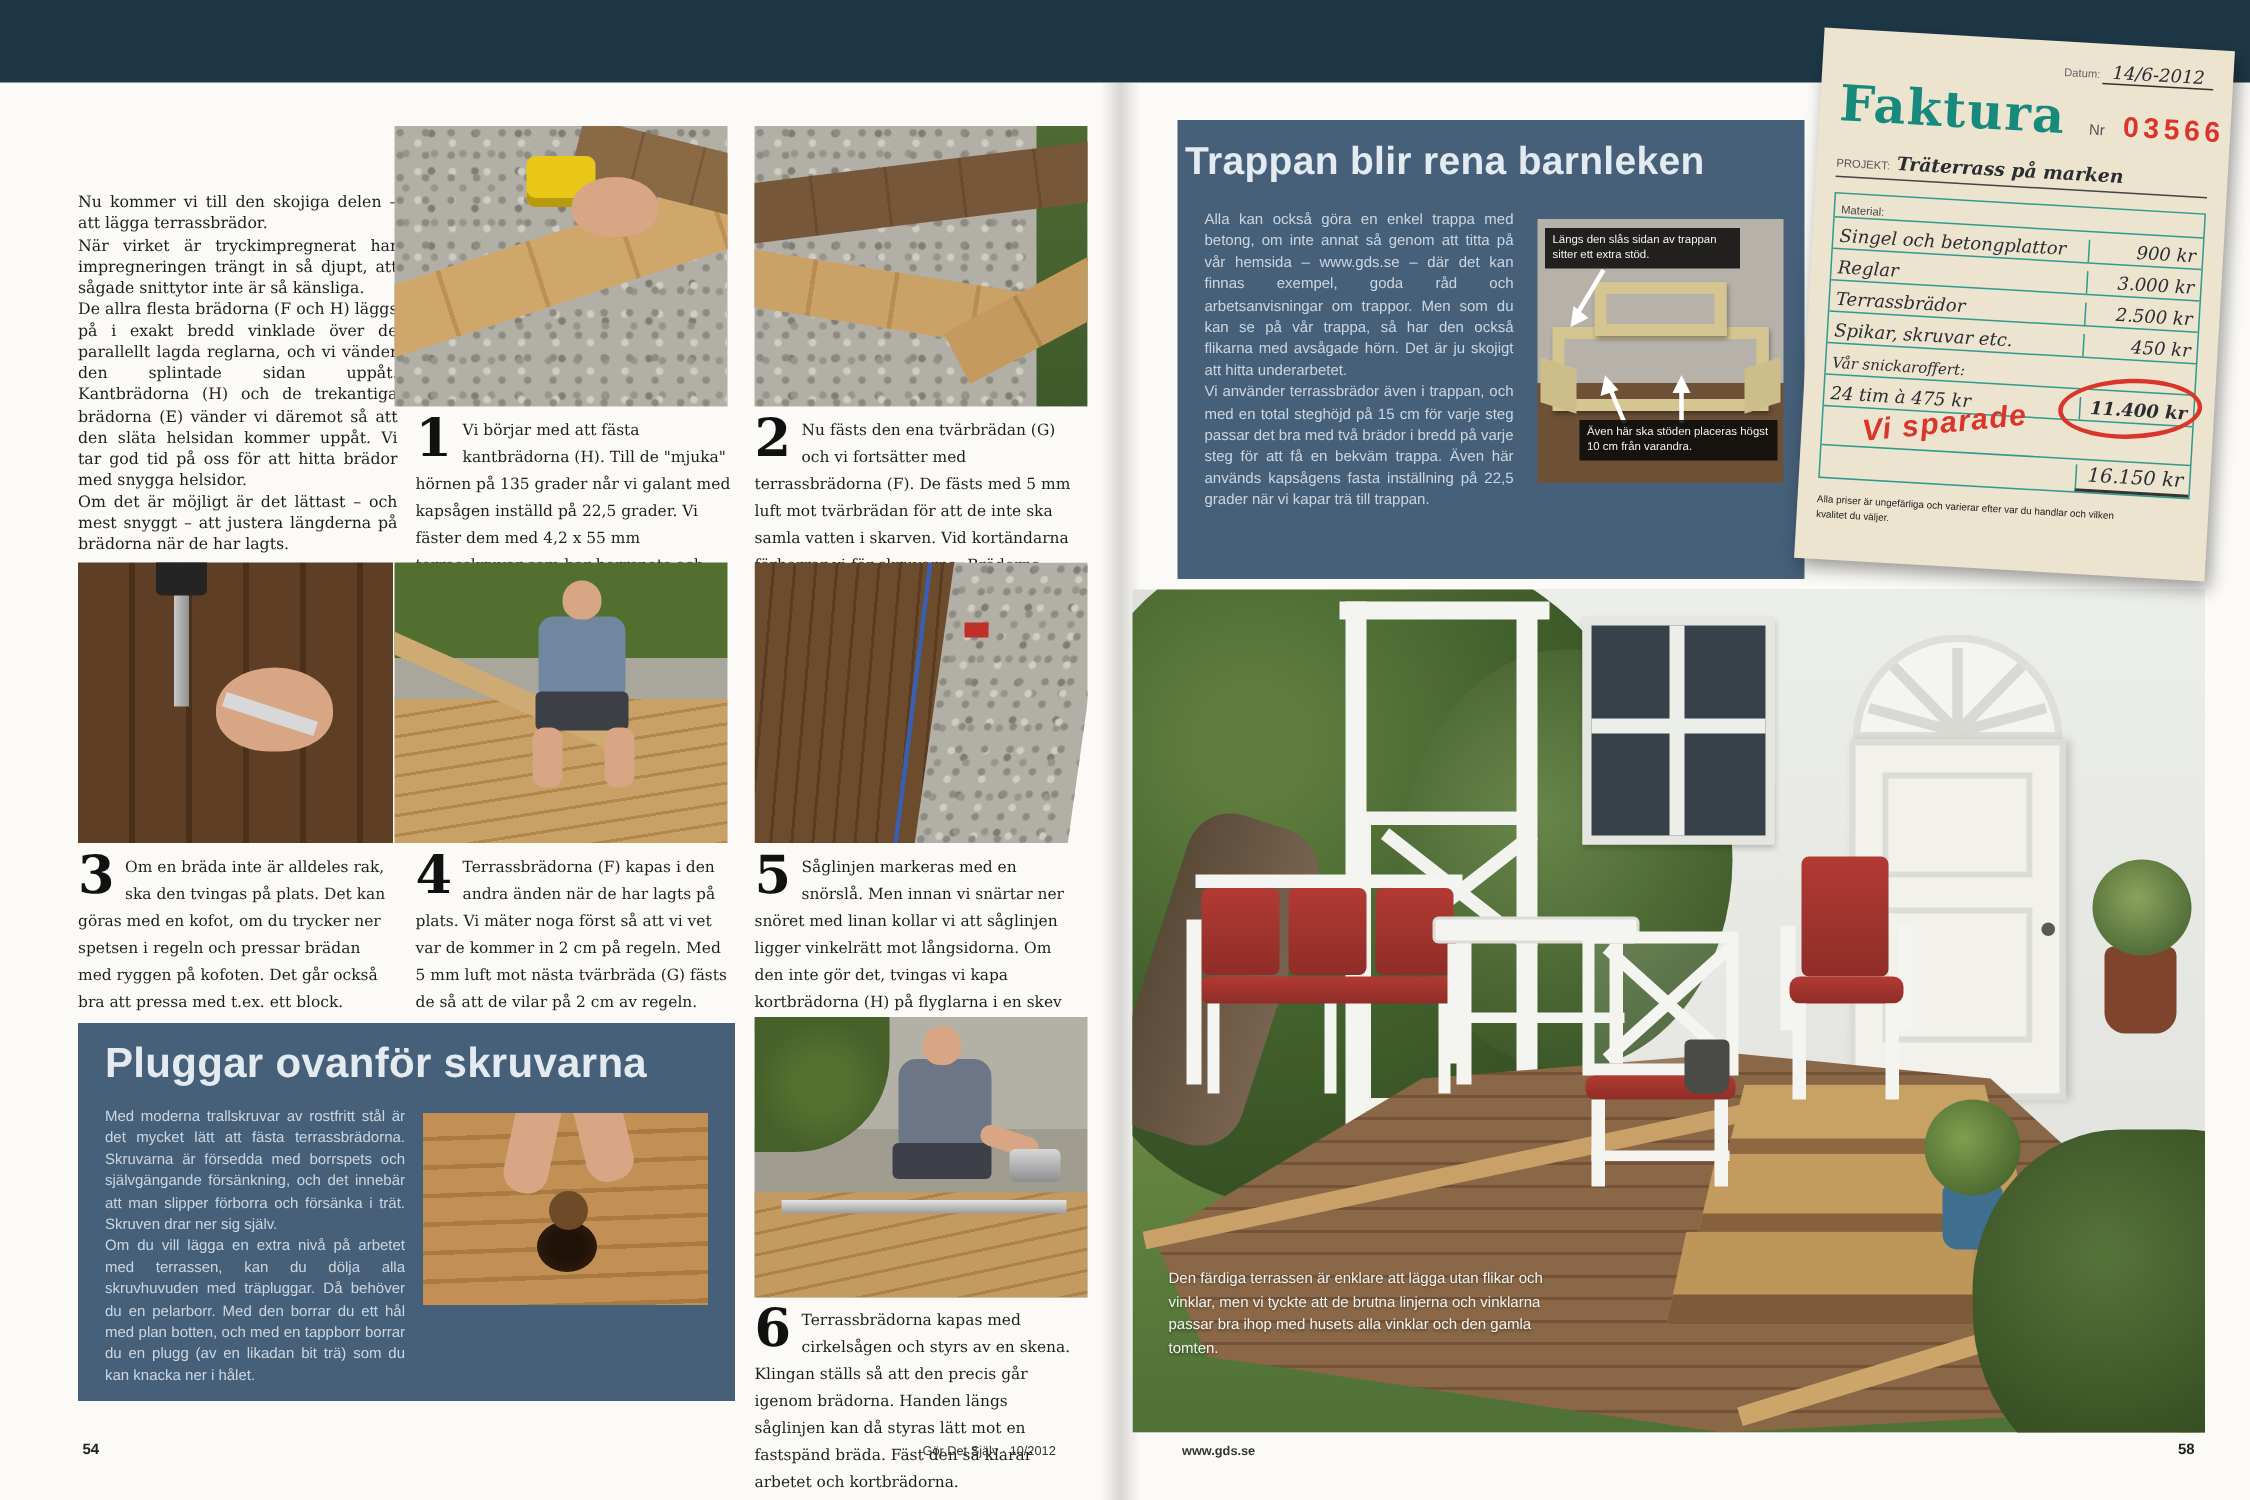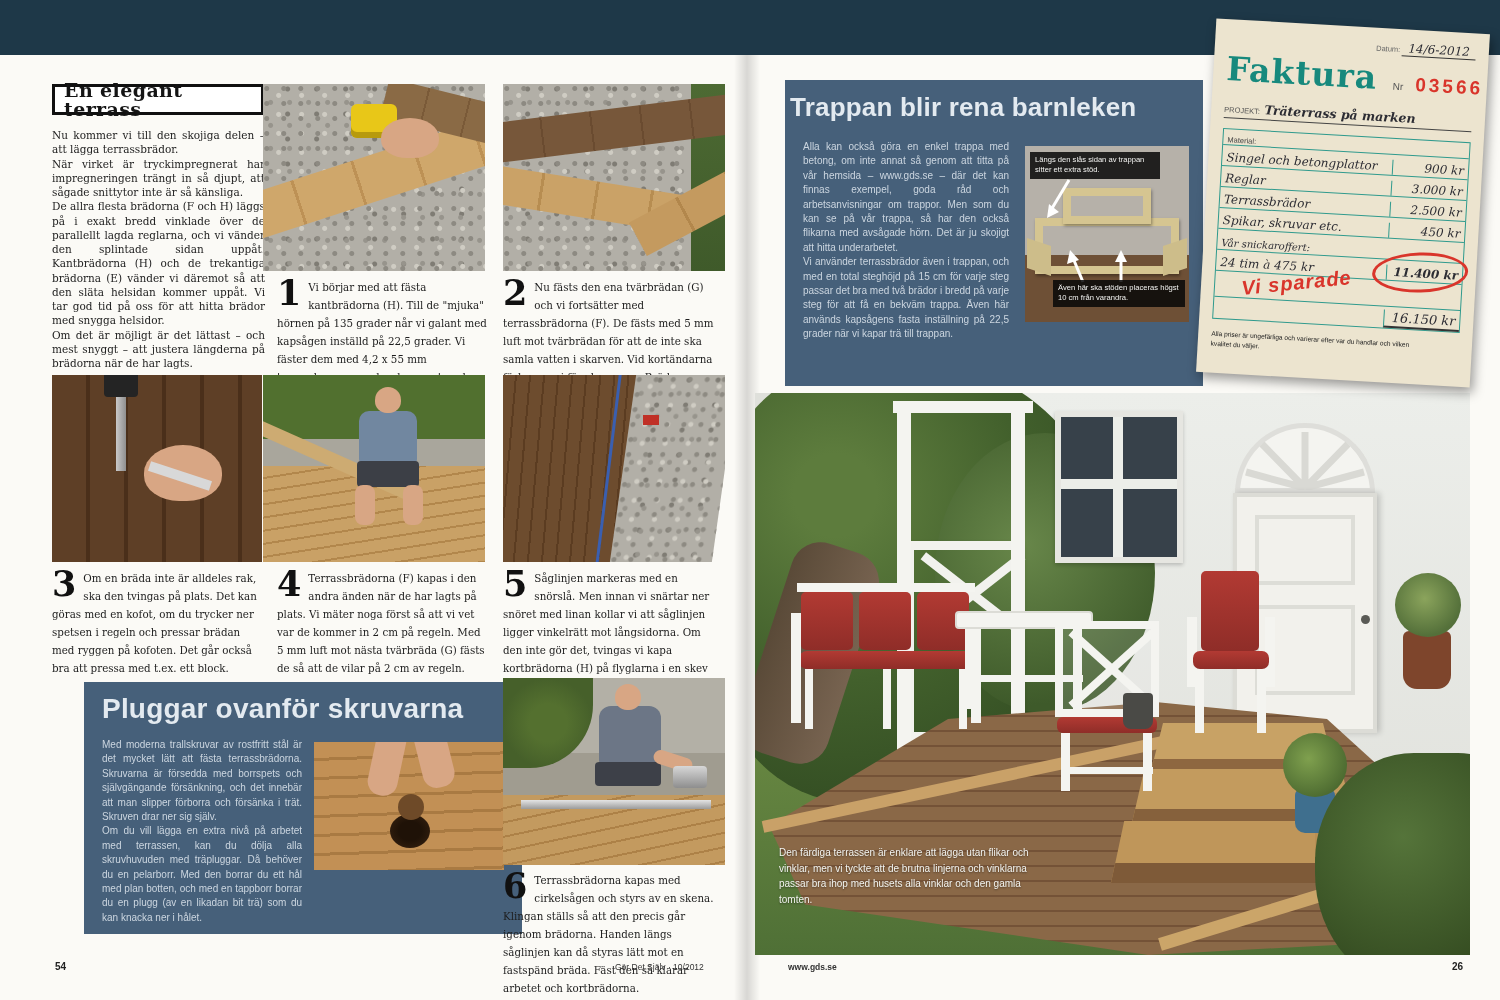--- a/index.html
+++ b/index.html
@@ -49,23 +49,20 @@
   .whitebar { position:absolute; background:#f4f4f0; }
   .cushion { position:absolute; background:linear-gradient(#b23a33,#8f2d28); border-radius:5px; }
 </style>
 </head>
 <body>
 
 <div class="spread">
   <div class="abs topbar"></div>
   <div class="abs gutter"></div>
 
-  <div class="abs hbox">
-    <span>En elegant terrass</span>
-  </div>
   <div class="abs intro">Nu kommer vi till den skojiga delen – att lägga terrassbrädor.
 När virket är tryckimpregnerat har impregneringen trängt in så djupt, att sågade snittytor inte är så känsliga.
 De allra flesta brädorna (F och H) läggs på i exakt bredd vinklade över de parallellt lagda reglarna, och vi vänder den splintade sidan uppåt. Kantbrädorna (H) och de trekantiga brädorna (E) vänder vi däremot så att den släta helsidan kommer uppåt. Vi tar god tid på oss för att hitta brädor med snygga helsidor.
 Om det är möjligt är det lättast – och mest snyggt – att justera längderna på brädorna när de har lagts.</div>
 
   <div class="photo gravel" style="left:263px;top:84px;width:222px;height:187px;">
     <div class="abs" style="left:-30px;top:68px;width:300px;height:46px;background:repeating-linear-gradient(90deg,#cfa76b 0 60px,#bd9155 60px 63px);transform:rotate(-18deg);"></div>
     <div class="abs" style="left:120px;top:8px;width:120px;height:40px;background:repeating-linear-gradient(90deg,#8a6a45 0 40px,#7a5a38 40px 42px);transform:rotate(14deg);"></div>
     <div class="abs" style="left:88px;top:20px;width:46px;height:34px;background:#e8c718;border-radius:6px;box-shadow:inset 0 -6px 0 #b79a0e;"></div>
     <div class="abs skin" style="left:118px;top:34px;width:58px;height:40px;"></div>
@@ -117,21 +114,21 @@
   </div>
   <div class="step" style="left:277px;top:568px;">
     <span class="num">4</span>
     <span class="stxt">Terrassbrädorna (F) kapas i den andra änden när de har lagts på plats. Vi mäter noga först så att vi vet var de kommer in 2 cm på regeln. Med 5 mm luft mot nästa tvärbräda (G) fästs de så att de vilar på 2 cm av regeln.</span>
   </div>
   <div class="step" style="left:503px;top:568px;">
     <span class="num">5</span>
     <span class="stxt">Såglinjen markeras med en snörslå. Men innan vi snärtar ner snöret med linan kollar vi att såglinjen ligger vinkelrätt mot långsidorna. Om den inte gör det, tvingas vi kapa kortbrädorna (H) på flyglarna i en skev vinkel.</span>
   </div>
 
-  <div class="abs panel" style="left:52px;top:682px;width:438px;height:252px;margin-left:32px;">
+  <div class="abs panel" style="left:52px;top:682px;width:438px;height:252px;">
     <div class="abs panel-title" style="left:18px;top:12px;width:410px;">Pluggar ovanför skruvarna</div>
     <div class="abs panel-body" style="left:18px;top:56px;width:200px;">Med moderna trallskruvar av rostfritt stål är det mycket lätt att fästa terrassbrädorna. Skruvarna är försedda med borrspets och självgängande försänkning, och det innebär att man slipper förborra och försänka i trät. Skruven drar ner sig själv.
 Om du vill lägga en extra nivå på arbetet med terrassen, kan du dölja alla skruvhuvuden med träpluggar. Då behöver du en pelarborr. Med den borrar du ett hål med plan botten, och med en tappborr borrar du en plugg (av en likadan bit trä) som du kan knacka ner i hålet.</div>
     <div class="photo" style="left:230px;top:60px;width:190px;height:128px;background:repeating-linear-gradient(178deg,#c29055 0 16px,#a97a42 16px 19px);">
       <div class="abs" style="left:76px;top:72px;width:40px;height:34px;background:radial-gradient(#1f1207 40%,#3a2412);border-radius:50%;"></div>
       <div class="abs" style="left:84px;top:52px;width:26px;height:26px;background:#6e4a28;border-radius:50%;"></div>
       <div class="abs skin" style="left:58px;top:-16px;width:30px;height:70px;border-radius:14px;transform:rotate(12deg);"></div>
       <div class="abs skin" style="left:104px;top:-20px;width:32px;height:66px;border-radius:14px;transform:rotate(-14deg);"></div>
     </div>
   </div>
@@ -316,14 +313,14 @@
     <div class="abs" style="left:540px;top:396px;width:40px;height:44px;background:#3f6f8e;border-radius:6px 6px 10px 10px;"></div>
     <div class="abs" style="left:528px;top:340px;width:64px;height:64px;border-radius:50%;background:radial-gradient(circle at 40% 40%,#7fa04e,#4c6a30 75%);"></div>
     <div class="abs" style="left:648px;top:238px;width:48px;height:58px;background:#7e452c;border-radius:6px 6px 14px 14px;"></div>
     <div class="abs" style="left:640px;top:180px;width:66px;height:64px;border-radius:50%;background:radial-gradient(circle at 45% 40%,#8ba45c,#54703a 70%);"></div>
 
     <div class="abs" style="left:560px;top:360px;width:220px;height:240px;border-radius:45% 35% 40% 50%;background:radial-gradient(circle at 40% 35%,#55743a,#32491f 75%);"></div>
 
     <div class="abs" style="left:24px;top:452px;width:256px;font:10px/1.55 'Liberation Sans',sans-serif;color:#f3f4f0;white-space:pre-line;text-shadow:0 1px 2px rgba(0,0,0,.45);">Den färdiga terrassen är enklare att lägga utan flikar och vinklar, men vi tyckte att de brutna linjerna och vinklarna passar bra ihop med husets alla vinklar och den gamla tomten.</div>
   </div>
 
-  <div class="abs footer" style="left:1452px;top:961px;">26</div>
+  <div class="abs footer" style="left:1452px;top:961px;">58</div>
 </div>
 
 </body></html>

